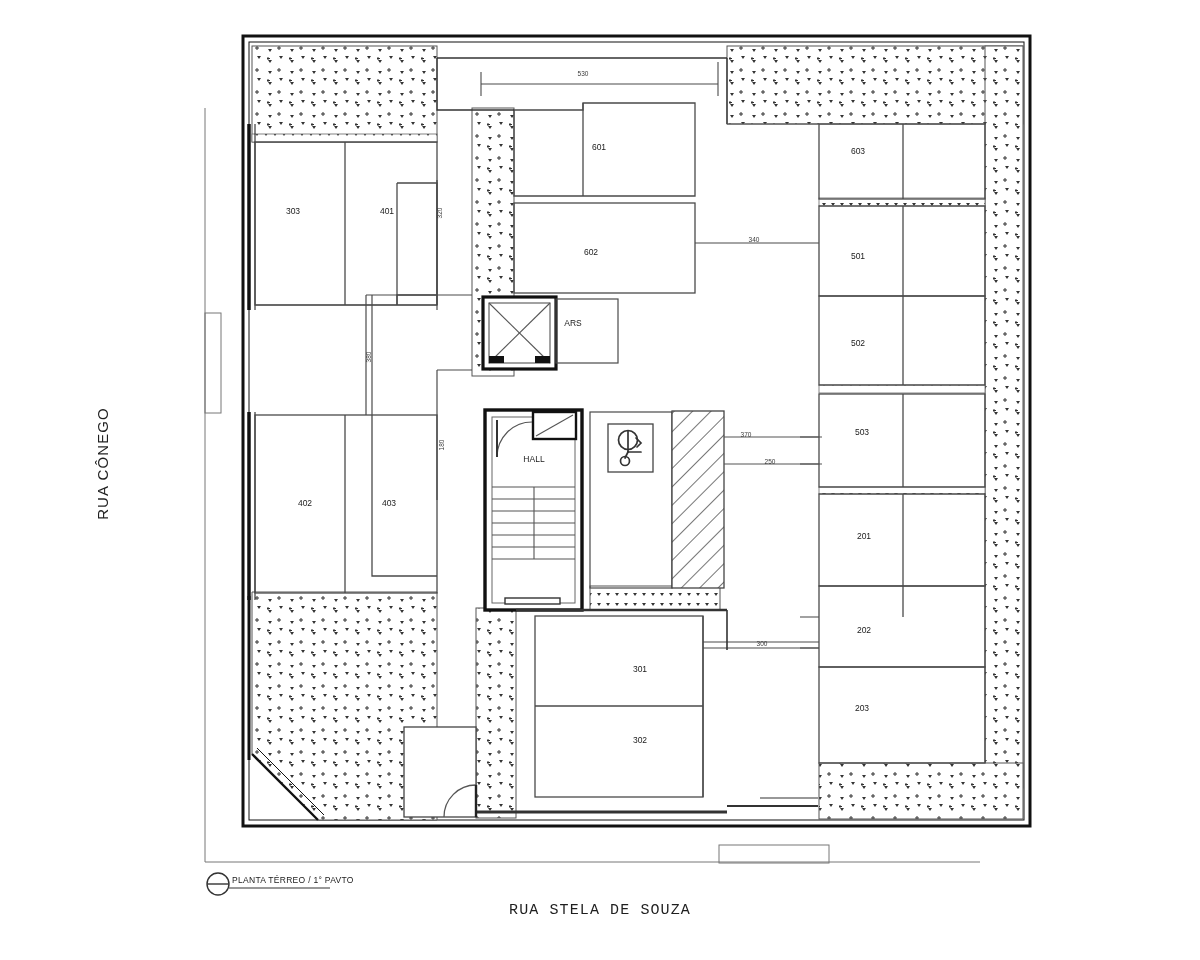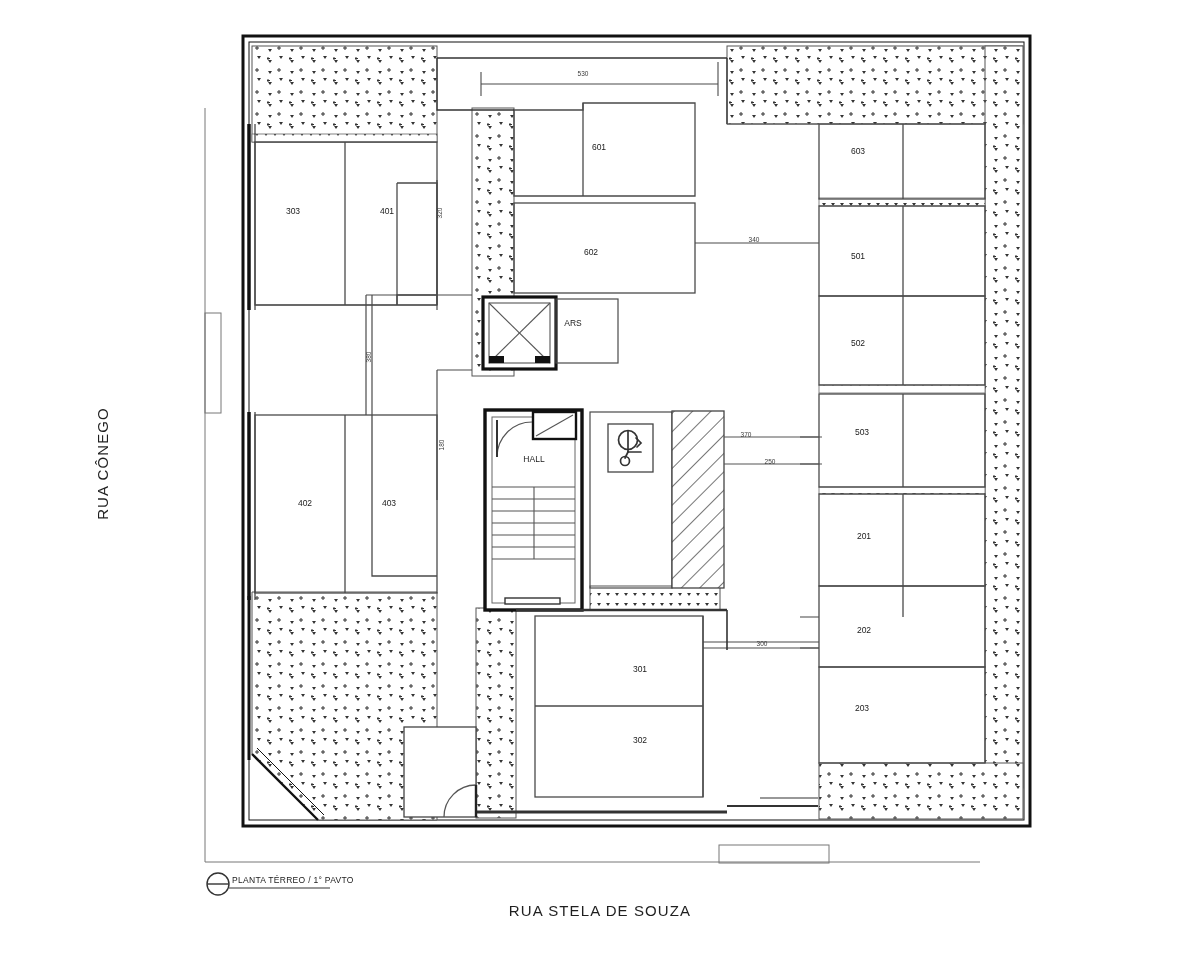--- a/index.html
+++ b/index.html
@@ -20,21 +20,21 @@
     color:#1f1f1f;
     white-space:nowrap;
   }
   #street-left{
     left:-18px;top:455px;
     width:240px;text-align:center;
     transform:rotate(-90deg);
     transform-origin:center center;
   }
   #street-bottom{
-    left:470px;top:902px;width:260px;text-align:center;
+    left:470px;top:902px;width:260px;text-align:center;font-family:Liberation Mono, monospace;
   }
 </style>
 </head>
 <body>
 
 <div id="stage">
 <svg width="1200" height="960" viewBox="0 0 1200 960" xmlns="http://www.w3.org/2000/svg">
 
   <defs>
 

